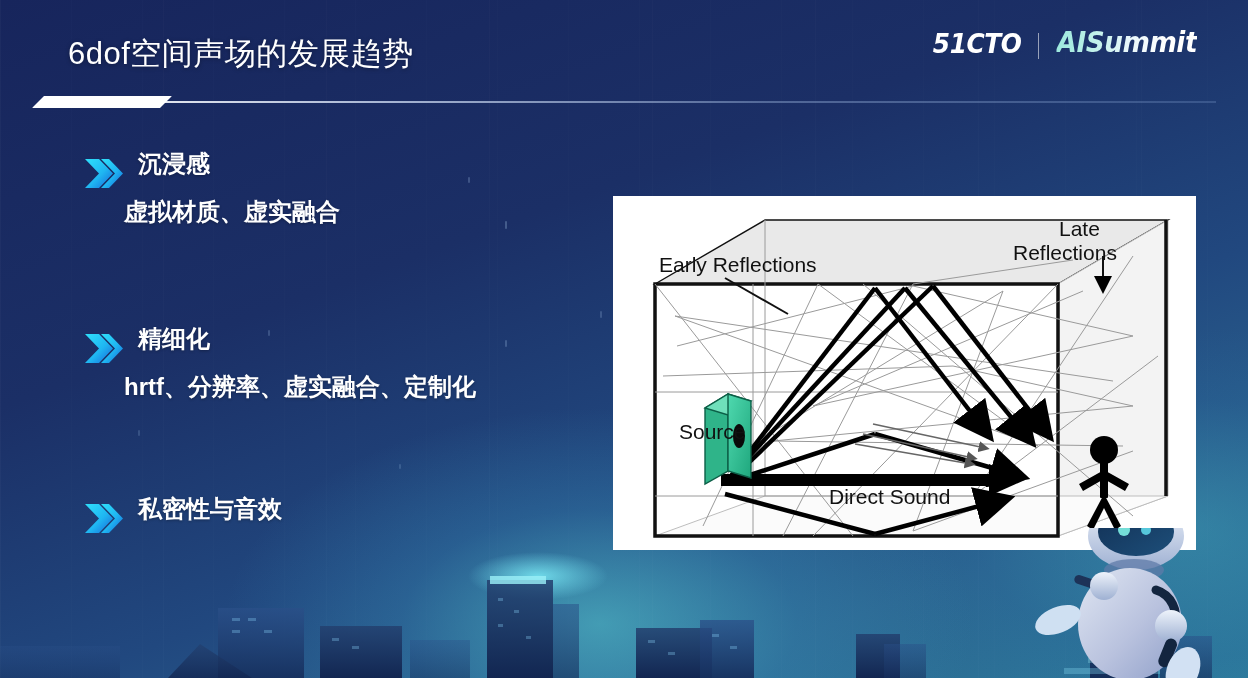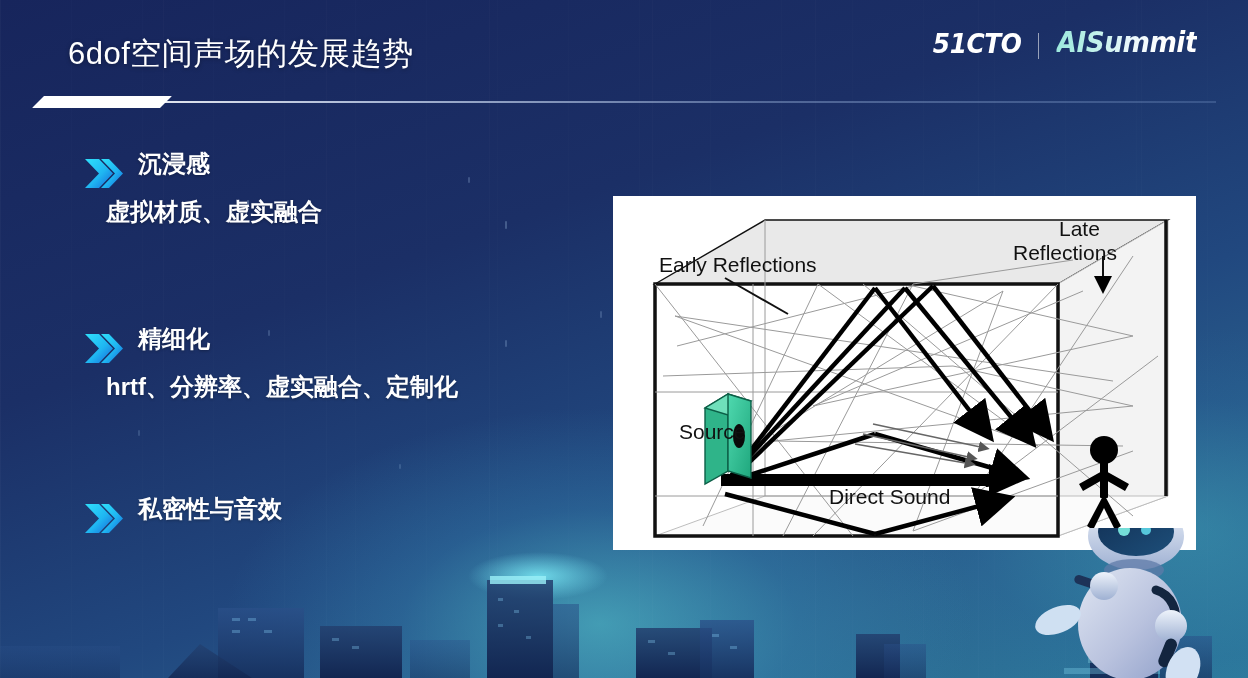--- a/index.html
+++ b/index.html
@@ -72,21 +72,21 @@
   .bullet.b2{top:345px;}
   .chev{
     position:absolute;left:0;top:8px;width:40px;height:31px;
   }
   .chev svg{display:block;width:40px;height:31px;}
   .b-head{
     margin-left:54px;font-size:24px;line-height:32px;color:#ffffff;font-weight:bold;
     text-shadow:0 1px 3px rgba(0,0,0,.30);white-space:nowrap;font-family:Liberation Mono, monospace;
   }
   .b-sub{
-    margin-left:22px;margin-top:14px;font-size:24px;line-height:32px;color:#ffffff;font-weight:bold;
+    margin-left:40px;margin-top:14px;font-size:24px;line-height:32px;color:#ffffff;font-weight:bold;
     text-shadow:0 1px 3px rgba(0,0,0,.30);white-space:nowrap;
   }
   .b-sub:empty{display:none;}
 
   
   .panel{
     position:absolute;left:613px;top:196px;width:583px;height:354px;
     background:#ffffff;
   }
   .panel svg{display:block;width:100%;height:100%;}

